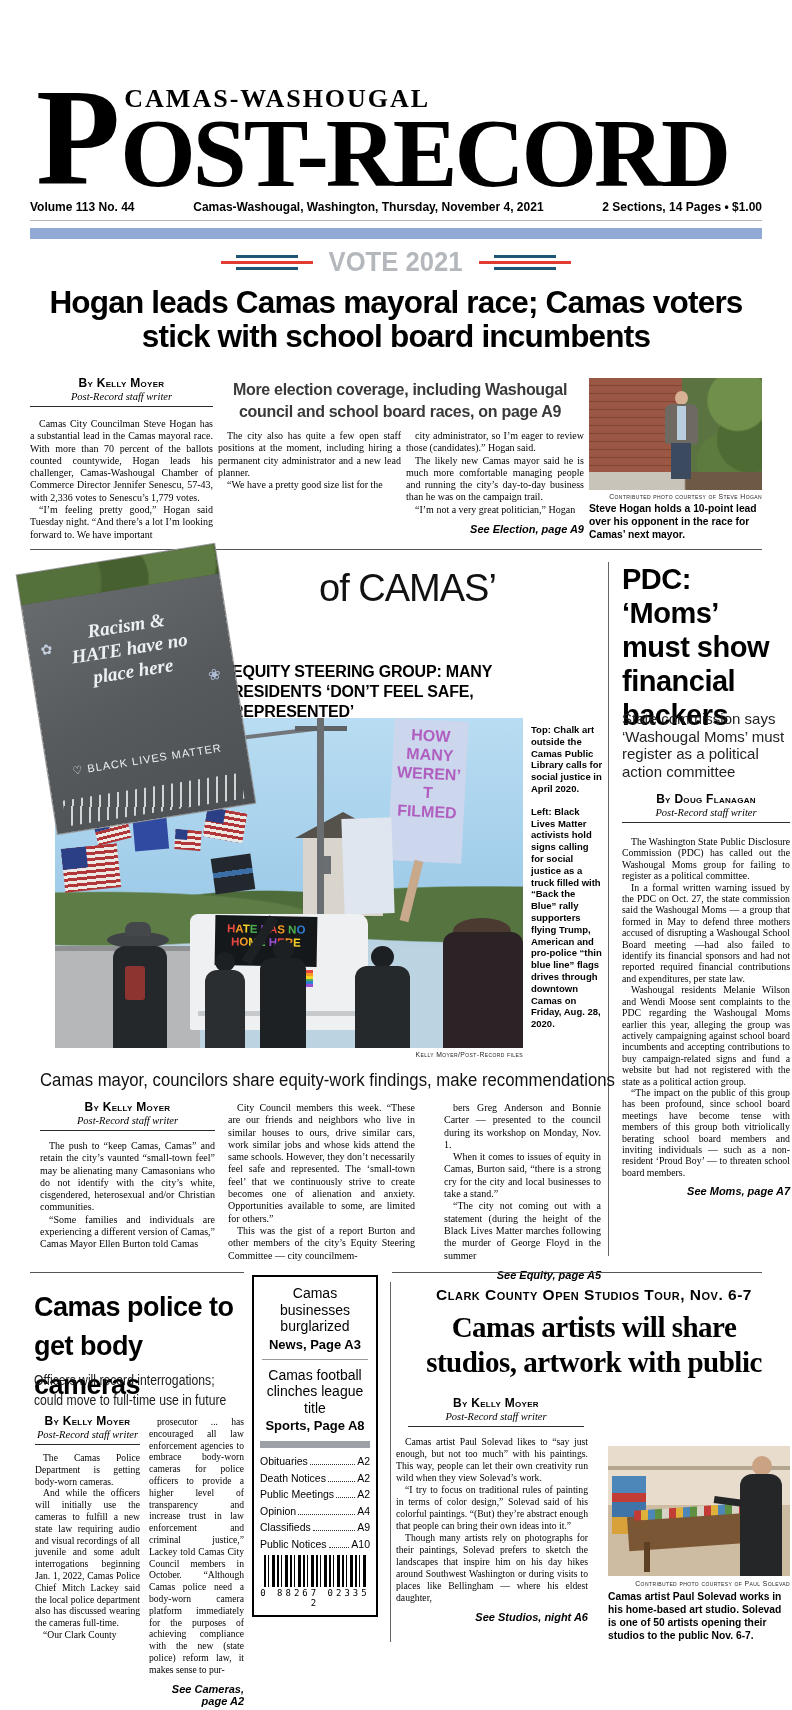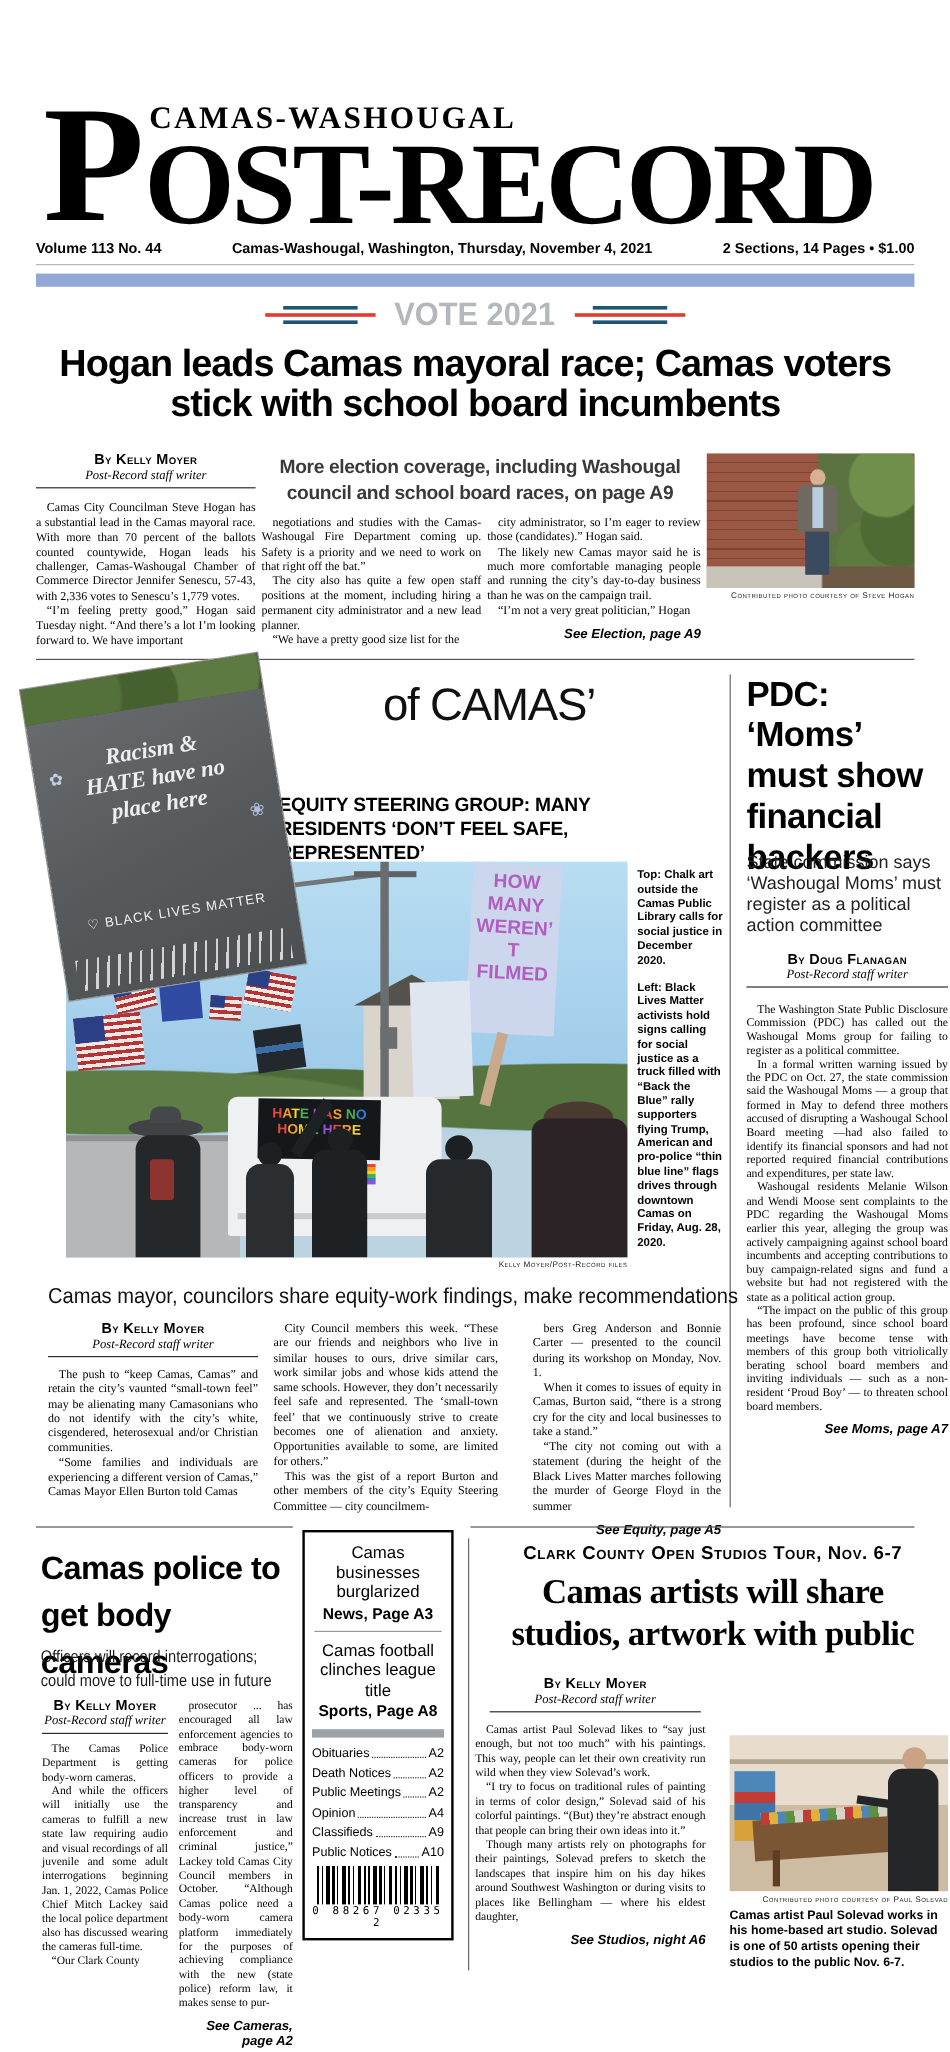--- a/index.html
+++ b/index.html
@@ -251,21 +251,20 @@
     <div class="role">Post-Record staff writer</div>
     <div class="brule"></div>
   </div>
   <div class="promo-sub">More election coverage, including Washougal council and school board races, on page A9</div>
 
   <div class="abs bt" style="left:30px;top:418px;width:183px">
     <p>Camas City Councilman Steve Hogan has a substantial lead in the Camas mayoral race. With more than 70 percent of the ballots counted countywide, Hogan leads his challenger, Camas-Washougal Chamber of Commerce Director Jennifer Senescu, 57-43, with 2,336 votes to Senescu’s 1,779 votes.</p>
     <p>“I’m feeling pretty good,” Hogan said Tuesday night. “And there’s a lot I’m looking forward to. We have important</p>
   </div>
   <div class="abs bt" style="left:218px;top:430px;width:183px">
-    <p>negotiations and studies with the Camas-Washougal Fire Department coming up. Safety is a priority and we need to work on that right off the bat.”</p>
     <p>The city also has quite a few open staff positions at the moment, including hiring a permanent city administrator and a new lead planner.</p>
     <p>“We have a pretty good size list for the</p>
   </div>
   <div class="abs bt" style="left:406px;top:430px;width:178px">
     <p>city administrator, so I’m eager to review those (candidates).” Hogan said.</p>
     <p>The likely new Camas mayor said he is much more comfortable managing people and running the city’s day-to-day business than he was on the campaign trail.</p>
     <p>“I’m not a very great politician,” Hogan</p>
     <div class="jump">See Election, page A9</div>
   </div>
 
@@ -274,20 +273,21 @@
     <div class="hg-bush"></div>
     <div class="hg-walk"></div>
     <div class="hg-man">
       <div class="hg-head"></div>
         <div class="hg-jacket"></div>
         <div class="hg-shirt"></div>
         <div class="hg-legs"></div>
     </div>
   </div>
   <div class="abs credit" style="left:589px;top:493px;width:173px">Contributed photo courtesy of Steve Hogan</div>
+  <div class="abs capt" style="left:589px;top:502px;width:173px">Steve Hogan holds a 10-point lead over his opponent in the race for Camas’ next mayor.</div>
 
   <div class="rule-h" style="left:30px;top:549px;width:732px"></div>
 
   <div class="rule-v" style="left:608px;top:562px;height:694px"></div>
 
   <div class="eq-head">
     <div>of CAMAS’</div>
   </div>
   <div class="eq-sub">EQUITY STEERING GROUP: MANY RESIDENTS ‘DON’T FEEL SAFE, REPRESENTED’</div>
 
@@ -339,21 +339,21 @@
     <div class="pp-head pp-h3"></div>
     <div class="pp-person pp-p3"></div>
     <div class="pp-head pp-h4"></div>
     <div class="pp-person pp-p4"></div>
     <div class="pp-arm5"></div>
     <div class="pp-hair5"></div>
     <div class="pp-person pp-p5"></div>
   </div>
 
   <div class="eq-capts">
-    <div class="c1">Top: Chalk art outside the Camas Public Library calls for social justice in December 2020.</div>
+    <div class="c1">Top: Chalk art outside the Camas Public Library calls for social justice in April 2020.</div>
     <div class="c2">Left: Black Lives Matter activists hold signs calling for social justice as a truck filled with “Back the Blue” rally supporters flying Trump, American and pro-police “thin blue line” flags drives through downtown Camas on Friday, Aug. 28, 2020.</div>
   </div>
   <div class="eq-credit credit">Kelly Moyer/Post-Record files</div>
 
   <div class="eq-head2">Camas mayor, councilors share equity-work findings, make recommendations</div>
 
   <div class="abs byline" style="left:40px;top:1100px;width:175px">
     <div class="by">By Kelly Moyer</div>
     <div class="role">Post-Record staff writer</div>
     <div class="brule"></div>

